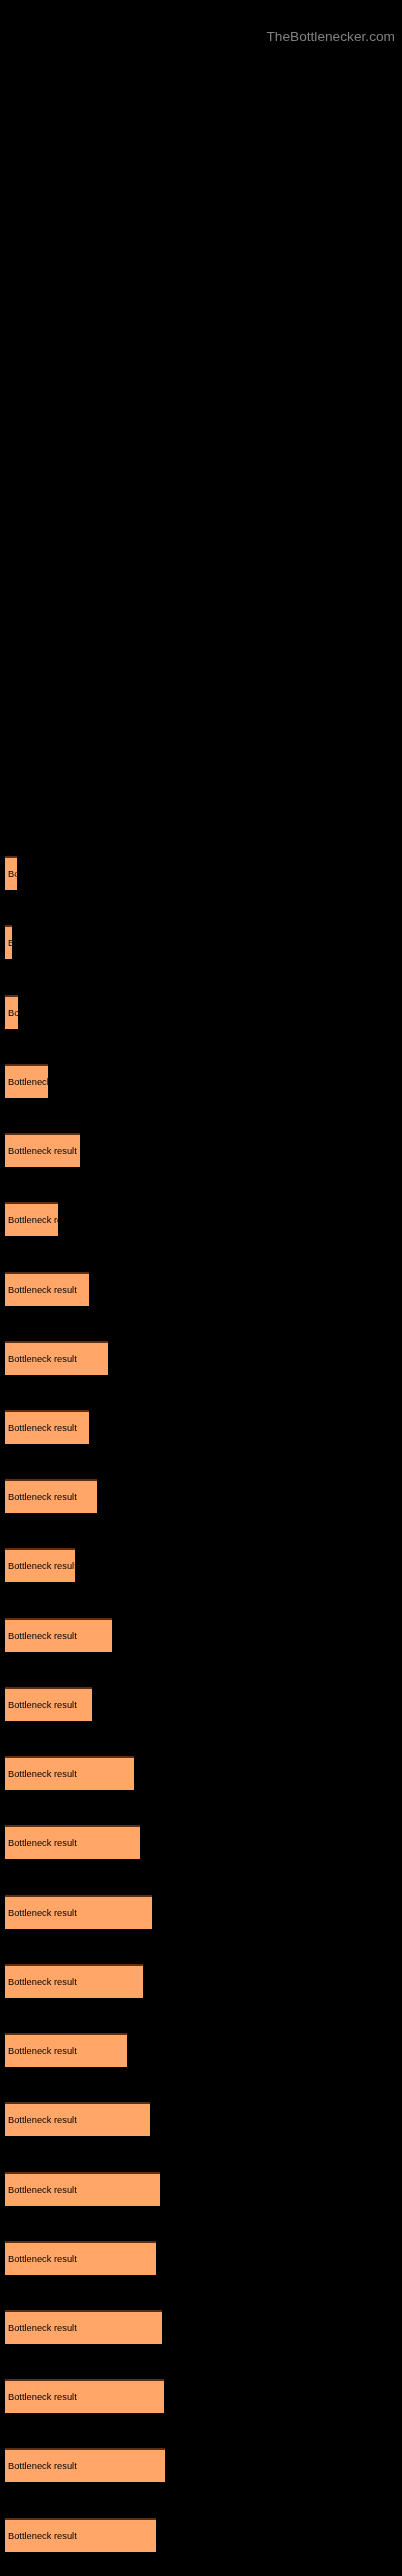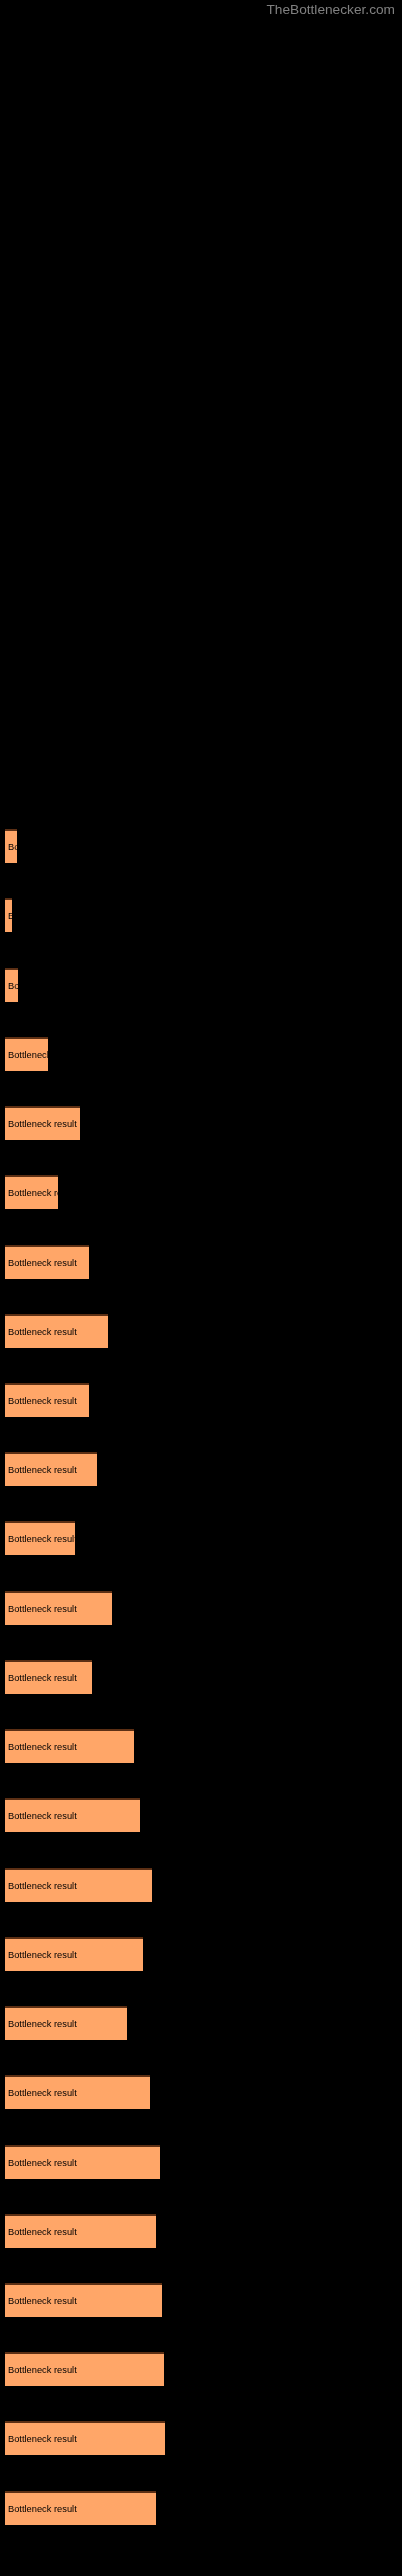--- a/index.html
+++ b/index.html
@@ -14,20 +14,21 @@
     position: relative;
     overflow: hidden;
     font-family: "Liberation Sans", sans-serif;
     -webkit-font-smoothing: antialiased;
   }
   #page-root {
     position: relative;
     width: 403px;
     height: 2244px;
     background: #000000;
+    margin-top: 27px;
   }
   .site-title {
     position: absolute;
     top: 1.6px;
     right: 8px;
     color: #808080;
     font-size: 13.7px;
     font-family: "Liberation Sans", sans-serif;
     letter-spacing: 0px;
     white-space: nowrap;

